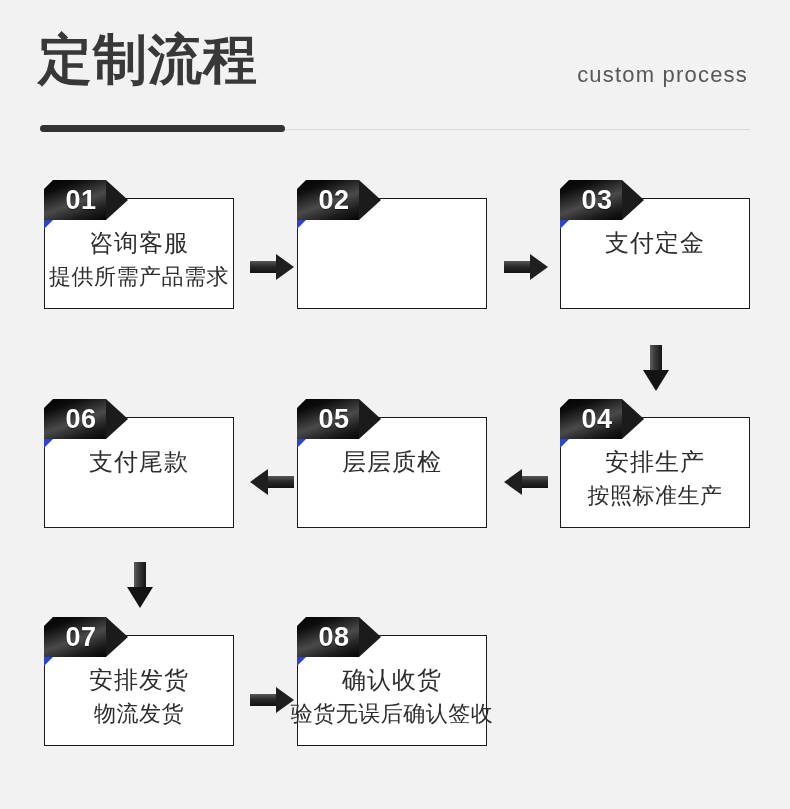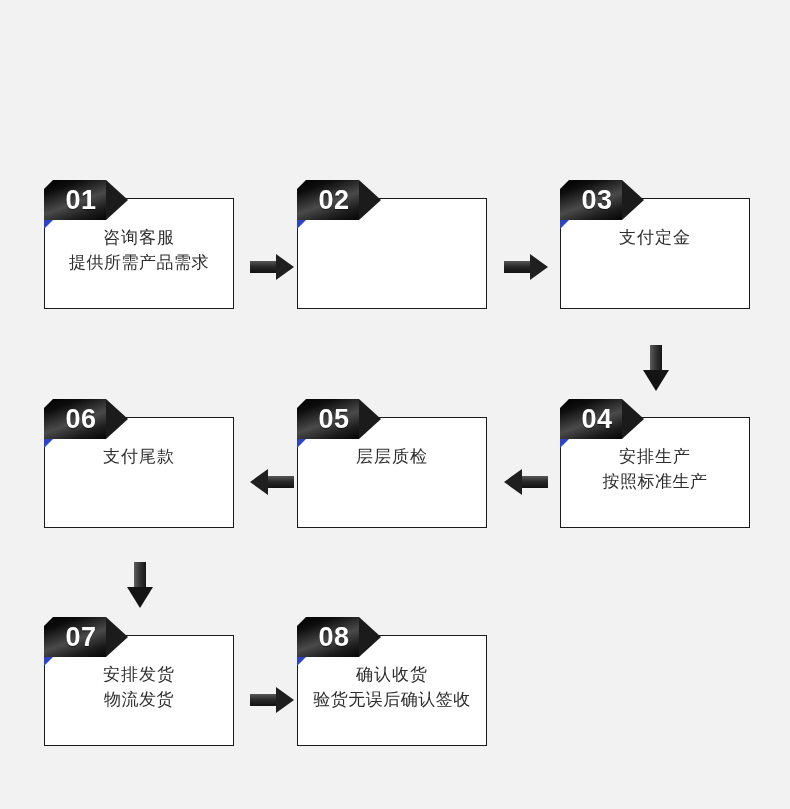--- a/index.html
+++ b/index.html
@@ -92,28 +92,28 @@
     width: 190px;
     height: 111px;
     display: flex;
     flex-direction: column;
     align-items: center;
     justify-content: flex-start;
     padding-top: 28px;
     box-sizing: border-box;
   }
   .step .line1 {
-    font-size: 17px;
+    font-size: 24px;
     color: #2d2d2d;
     line-height: 1.45;
     letter-spacing: 1px;
     white-space: nowrap;
   }
   .step .line2 {
-    font-size: 17px;
+    font-size: 22px;
     color: #2d2d2d;
     line-height: 1.45;
     letter-spacing: 0.5px;
     white-space: nowrap;
   }
 
   
   .badge {
     position: absolute;
     left: 0px;
@@ -221,20 +221,26 @@
     border-left: 13px solid transparent;
     border-right: 13px solid transparent;
     border-top: 21px solid #141414;
   }
 </style>
 </head>
 <body>
 
 <div id="page">
 
+  <div class="header">
+    <div class="title-cn">定制流程</div>
+    <div class="title-en">custom process</div>
+    <div class="rule-thin"></div>
+    <div class="rule-accent"></div>
+  </div>
 
   <div class="step" style="left:44px; top:180px;">
     <div class="box"></div>
     <div class="lines">
       <div class="line1">咨询客服</div>
       <div class="line2">提供所需产品需求</div>
     </div>
     <div class="badge-accent"></div>
     <div class="badge"></div>
     <div class="badge-tip"></div>

